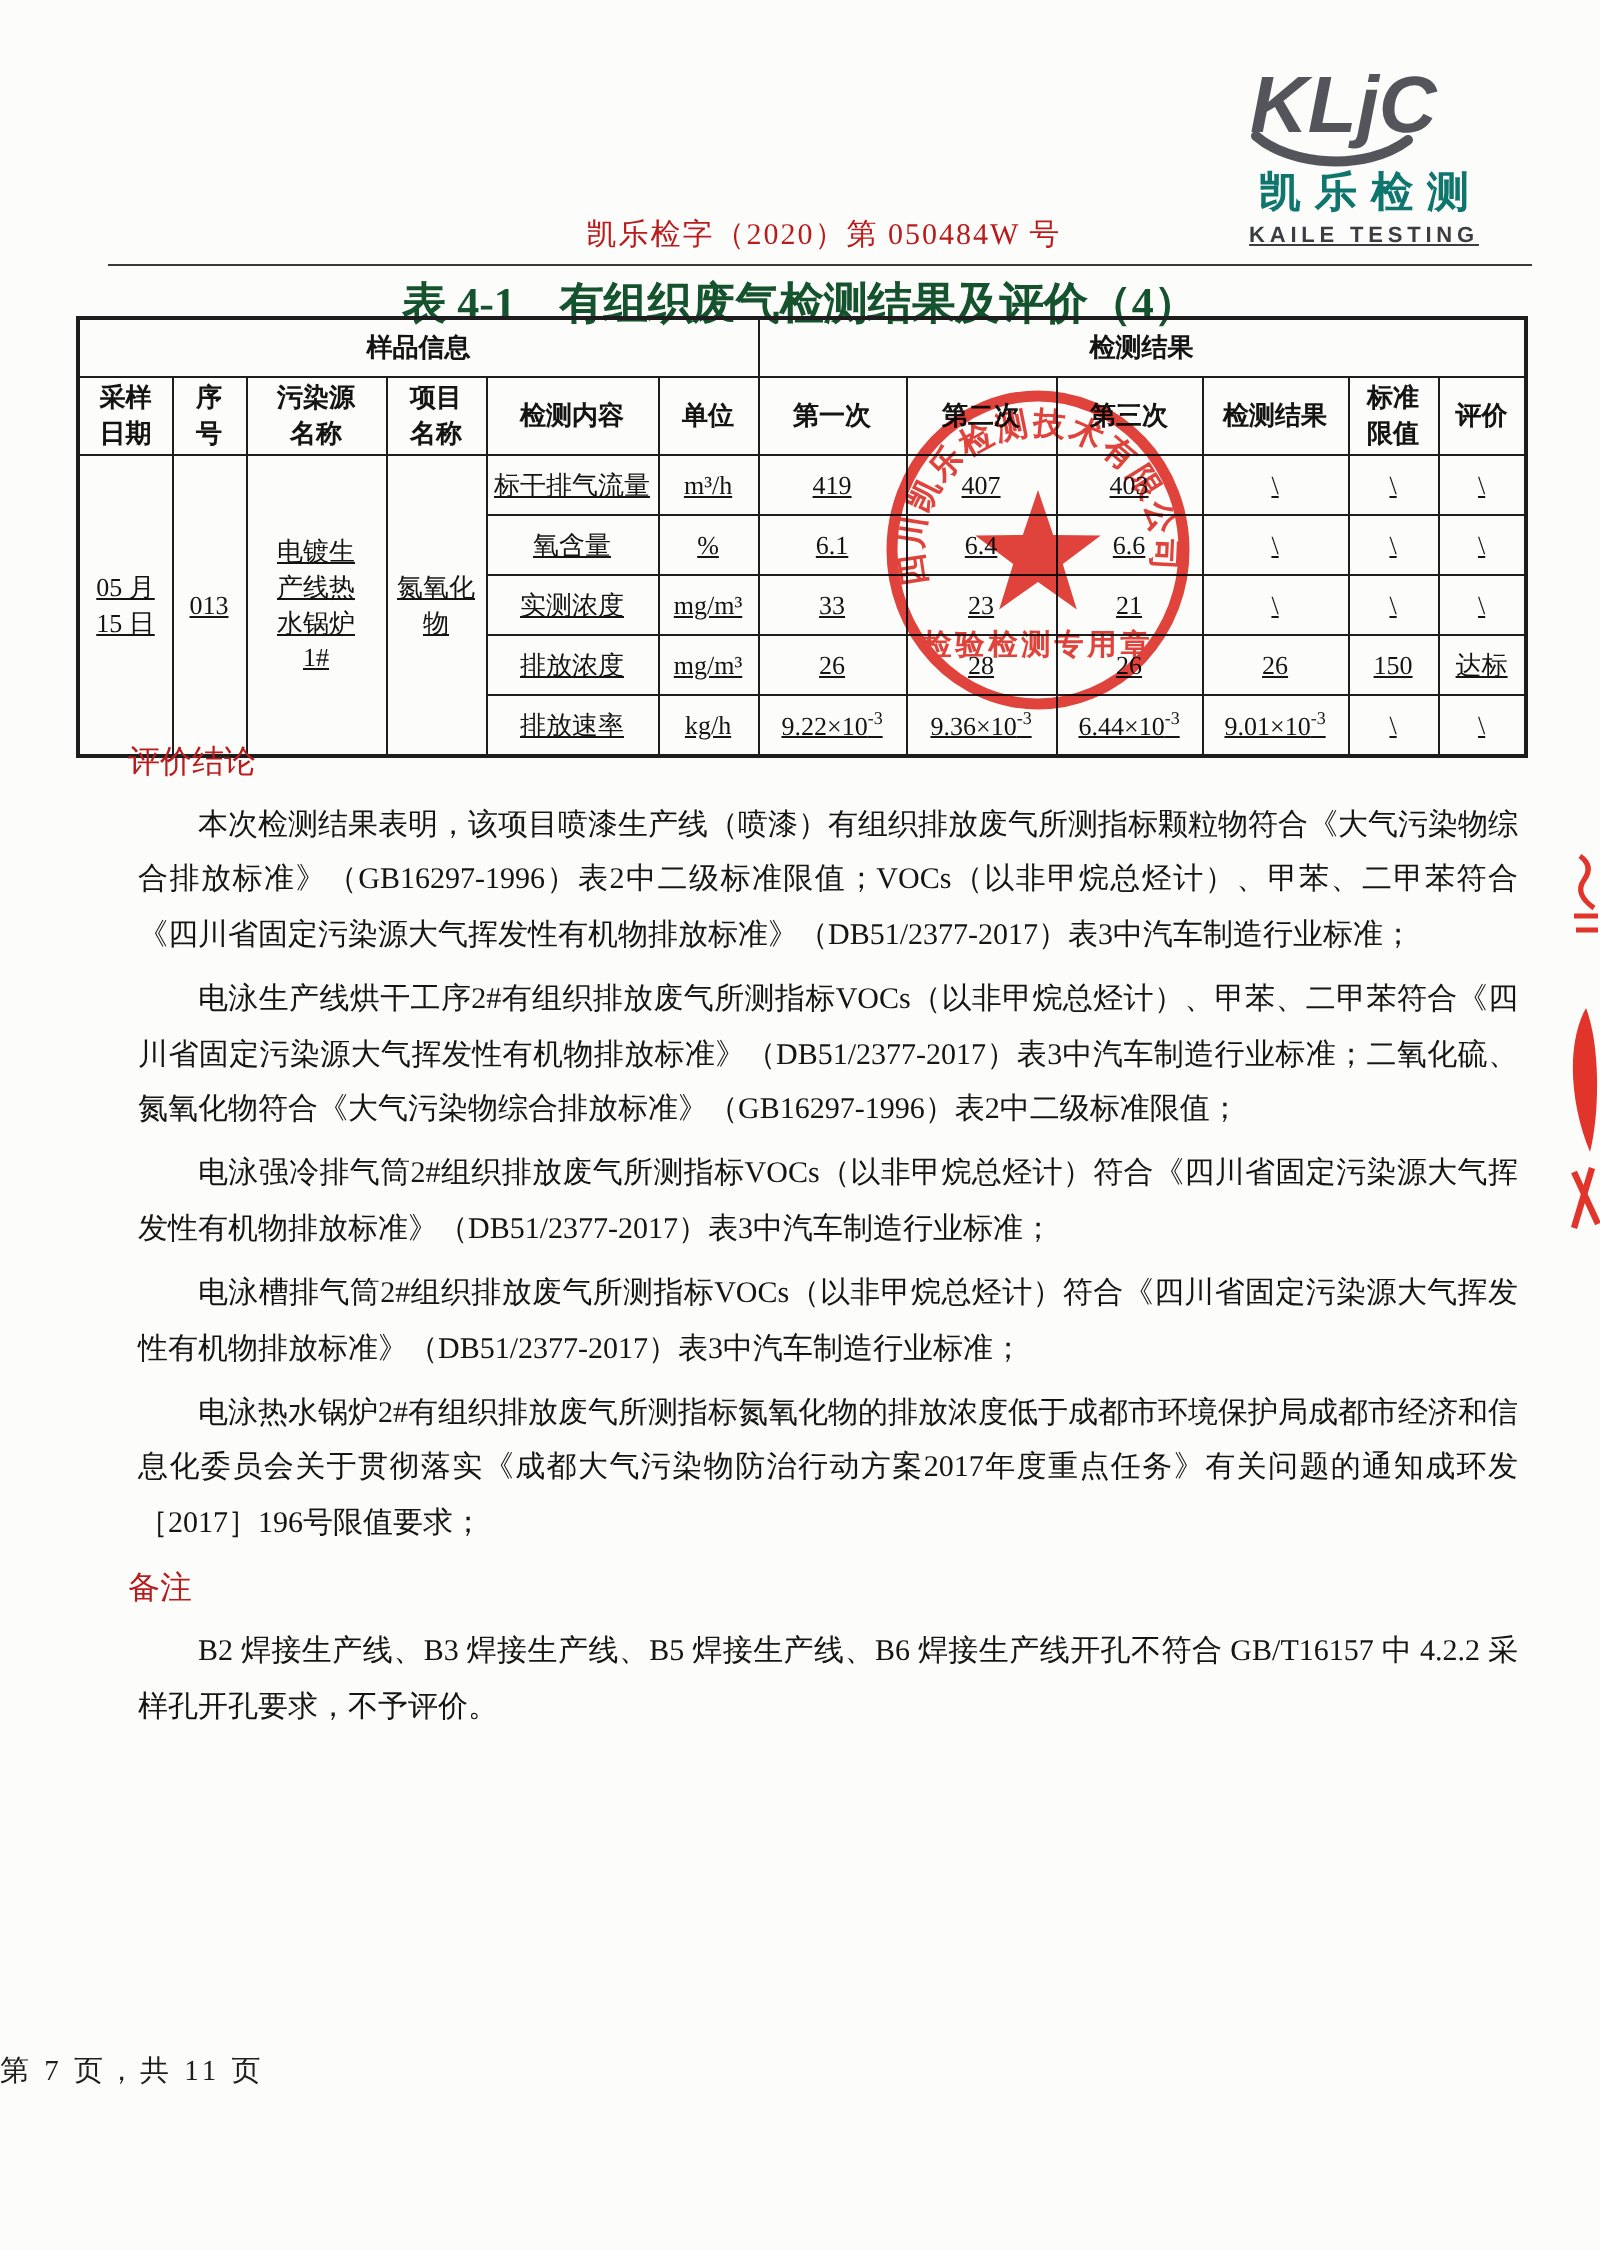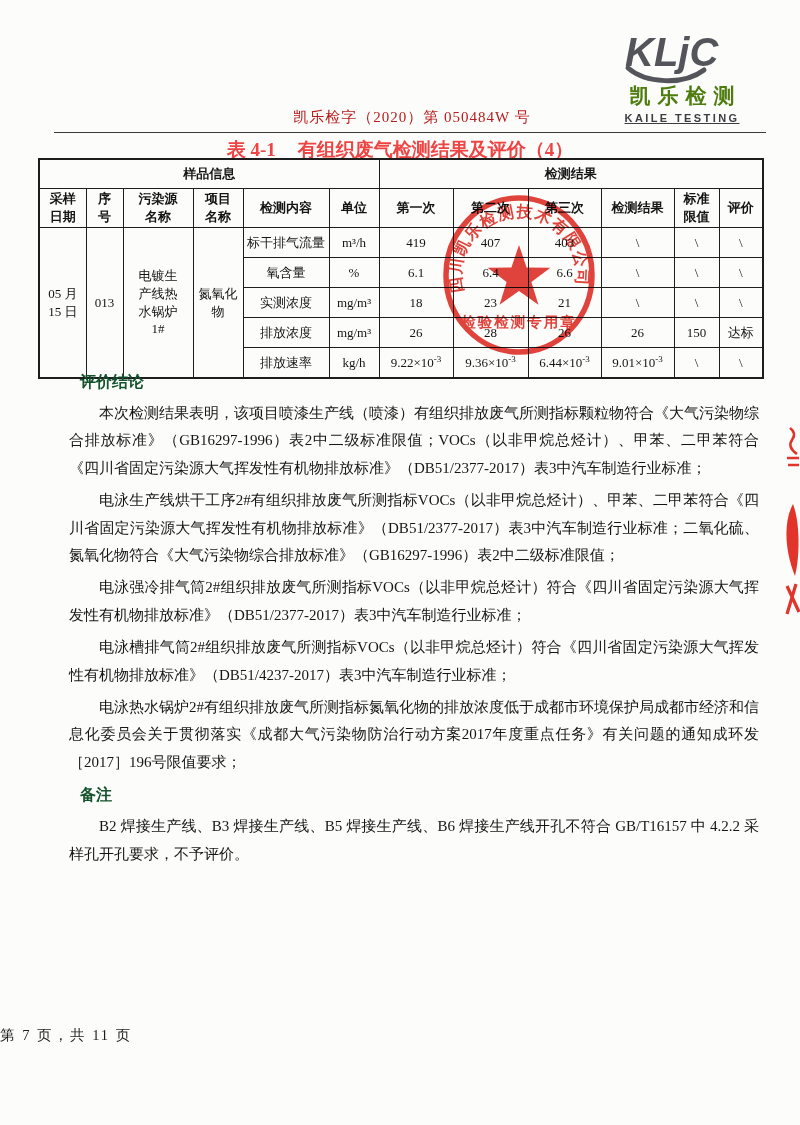--- a/index.html
+++ b/index.html
@@ -6,51 +6,51 @@
   .page{
     position:relative; width:800px; height:1125px; margin:0 auto;
     background:#fcfcfb; overflow:hidden;
     font-family:"Liberation Serif","DejaVu Serif",serif;
     color:#1b1b1b;
   }
   
   .logo{position:absolute; top:26px; right:38px; width:160px; text-align:center;}
   .logo-brand-svg{display:block; margin:0 auto;}
   .logo-cn{font-family:"Liberation Sans","DejaVu Sans",sans-serif; font-weight:bold;
-    font-size:21px; letter-spacing:7px; color:#4d7c0f; margin-top:-4px; padding-left:7px;}
+    font-size:21px; letter-spacing:7px; color:#0f766e; margin-top:-4px; padding-left:7px;}
   .logo-en{font-family:"Liberation Sans","DejaVu Sans",sans-serif; font-weight:bold;
     font-size:11px; letter-spacing:2.4px; color:#3c3d41; margin-top:2px;text-decoration:underline;}
   
   .doc-number{position:absolute; top:108px; left:12px; width:100%; text-align:center;
     font-size:15px; letter-spacing:1px; color:#b91c1c;}
   .head-rule{position:absolute; top:132px; left:54px; width:712px; border-top:1.6px solid #3a3a3a;}
   .table-title{position:absolute; top:137px; left:0; width:100%; text-align:center;
-    font-weight:bold; font-size:19px; color:#ef4444;}
+    font-weight:bold; font-size:22px; color:#14532d;}
   .table-title .t-label{margin-right:22px;}
   
   .tbl-wrap{position:absolute; top:158px; left:38px; width:724px;}
   table.results{border-collapse:collapse; width:724px; table-layout:fixed;
     font-size:13px; color:#141414; border:2px solid #1d1d1d;}
   table.results th, table.results td{
     border:1px solid #1d1d1d; text-align:center; vertical-align:middle;
     padding:1px 2px; white-space:pre-line; line-height:1.35;
   }
   table.results th{font-weight:bold; font-size:13px;}
   tr.grp-row th{height:26px;}
   tr.hdr-row th{height:36px; border-bottom:1.5px solid #1d1d1d;}
-  tr.data-row td{height:27px;}
+  tr.data-row td{height:27px;text-decoration:underline;}
   td.num{font-size:13px;}
   td.num sup{font-size:9px;}
   
   .stamp{position:absolute; left:440px; top:192px; width:158px; height:168px;
     opacity:0.92; mix-blend-mode:multiply; pointer-events:none;}
   
   .conclusion{position:absolute; top:368px; left:64px; width:700px;
     font-size:15px; line-height:27.4px; text-align:justify; color:#151515;}
-  .sec-heading{font-weight:bold; font-size:16px; line-height:27px; color:#14532d;margin-left:16px;}
+  .sec-heading{font-weight:normal; font-size:16px; line-height:27px; color:#b91c1c;}
   .conclusion p{margin:5px; text-indent:2em;}
   
   .edge-marks{position:absolute; right:0; top:424px; pointer-events:none;}
   
   .footer{position:absolute; top:1026px; left:0; width:702px; 
     font-size:14.5px; letter-spacing:2px; color:#1e1e1e;}
 </style>
 </head>
 <body>
 
@@ -136,21 +136,21 @@
         <td class="num">6.1</td>
         <td class="num">6.4</td>
         <td class="num">6.6</td>
         <td class="num">\</td>
         <td class="num">\</td>
         <td>\</td>
       </tr>
       <tr class="data-row">
         <td>实测浓度</td>
         <td class="num">mg/m³</td>
-        <td class="num">18</td>
+        <td class="num">33</td>
         <td class="num">23</td>
         <td class="num">21</td>
         <td class="num">\</td>
         <td class="num">\</td>
         <td>\</td>
       </tr>
       <tr class="data-row">
         <td>排放浓度</td>
         <td class="num">mg/m³</td>
         <td class="num">26</td>
@@ -182,21 +182,21 @@
     </text>
     <polygon points="79,53 86.6,75.5 110.4,75.8 91.4,90 98.4,112.7 79,99 59.6,112.7 66.6,90 47.6,75.8 71.4,75.5" fill="#e1342b"></polygon>
     <text x="79" y="135" text-anchor="middle" font-size="14.5" font-weight="bold" fill="#e1342b" letter-spacing="2">检验检测专用章</text>
   </svg>
 
   <div class="conclusion">
     <div class="sec-heading">评价结论</div>
     <p>本次检测结果表明，该项目喷漆生产线（喷漆）有组织排放废气所测指标颗粒物符合《大气污染物综合排放标准》（GB16297-1996）表2中二级标准限值；VOCs（以非甲烷总烃计）、甲苯、二甲苯符合《四川省固定污染源大气挥发性有机物排放标准》（DB51/2377-2017）表3中汽车制造行业标准；</p>
     <p>电泳生产线烘干工序2#有组织排放废气所测指标VOCs（以非甲烷总烃计）、甲苯、二甲苯符合《四川省固定污染源大气挥发性有机物排放标准》（DB51/2377-2017）表3中汽车制造行业标准；二氧化硫、氮氧化物符合《大气污染物综合排放标准》（GB16297-1996）表2中二级标准限值；</p>
     <p>电泳强冷排气筒2#组织排放废气所测指标VOCs（以非甲烷总烃计）符合《四川省固定污染源大气挥发性有机物排放标准》（DB51/2377-2017）表3中汽车制造行业标准；</p>
-    <p>电泳槽排气筒2#组织排放废气所测指标VOCs（以非甲烷总烃计）符合《四川省固定污染源大气挥发性有机物排放标准》（DB51/4237-2017）表3中汽车制造行业标准；</p>
+    <p>电泳槽排气筒2#组织排放废气所测指标VOCs（以非甲烷总烃计）符合《四川省固定污染源大气挥发性有机物排放标准》（DB51/2377-2017）表3中汽车制造行业标准；</p>
     <p>电泳热水锅炉2#有组织排放废气所测指标氮氧化物的排放浓度低于成都市环境保护局成都市经济和信息化委员会关于贯彻落实《成都大气污染物防治行动方案2017年度重点任务》有关问题的通知成环发［2017］196号限值要求；</p>
     <div class="sec-heading">备注</div>
     <p>B2 焊接生产线、B3 焊接生产线、B5 焊接生产线、B6 焊接生产线开孔不符合 GB/T16157 中 4.2.2 采样孔开孔要求，不予评价。</p>
   </div>
 
   <svg class="edge-marks" width="22" height="205" viewBox="0 0 22 205">
     <path d="M12 4 q7 5 2 12 t5 14 M9 34 h12 M10 41 h11" stroke="#e1342b" stroke-width="2.6" fill="none"></path>
     <path d="M15 80 C 5 98, 7 128, 17 152 C 22 132, 22 98, 15 80 Z" fill="#e1342b"></path>
     <path d="M9 162 l12 26 M18 160 l-9 30" stroke="#e1342b" stroke-width="3.2" fill="none"></path>
   </svg>

